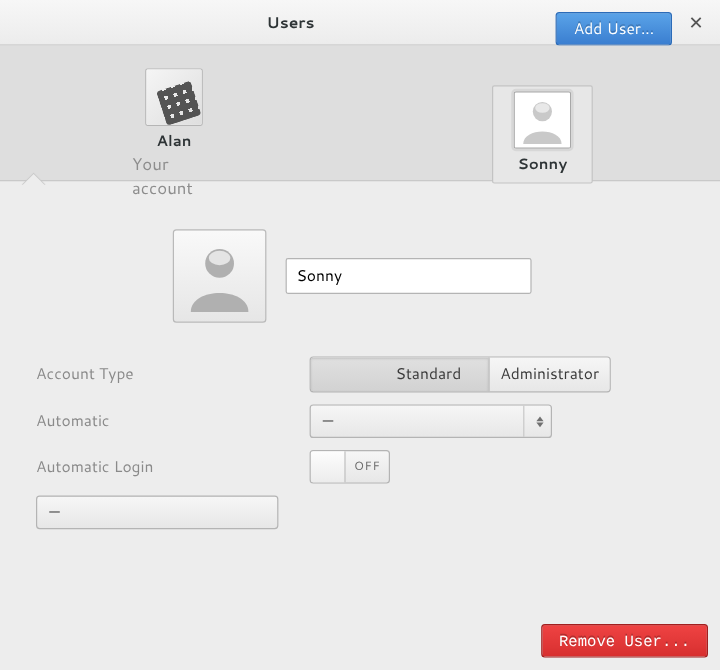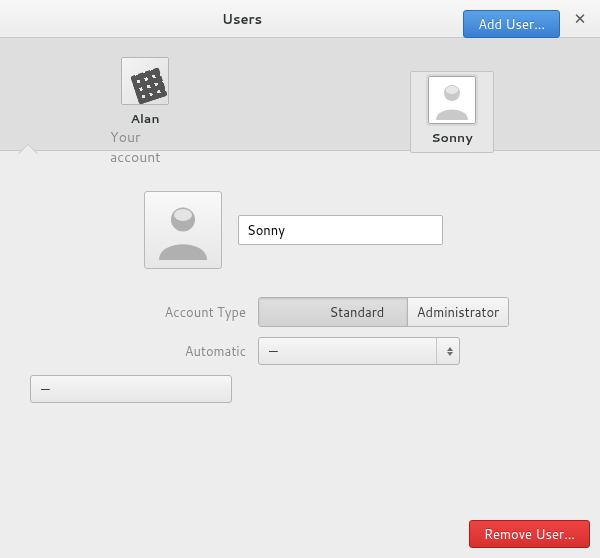--- a/index.html
+++ b/index.html
@@ -44,20 +44,21 @@
     border: 1px solid #2b6bb8;
     color: #fff;
     text-shadow: 0 -1px 0 rgba(0,0,0,.2);
     margin-top: 11px;
   }
   .btn-red {
     background: linear-gradient(to bottom, #ef4343, #d72f2f);
     border: 1px solid #a21f1f;
     color: #fff;
     text-shadow: 0 -1px 0 rgba(0,0,0,.25);
+    font-family: Liberation Mono, monospace;
   }
   .close-btn {
     width: 28px;
     height: 28px;
     margin-left: 6px;
     display: flex;
     align-items: center;
     justify-content: center;
     color: #555;
     cursor: pointer;
@@ -162,23 +163,22 @@
     box-sizing: border-box;
   }
 
   .form-row {
     display: flex;
     align-items: center;
     margin-bottom: 10px;
   }
   .form-row .lbl {
     width: 228px;
-    text-align: right;
+    text-align: left;
     color: #8a8a8a;
-    padding-right: 12px;
     box-sizing: border-box;
   }
   .seg {
     display: inline-flex;
     border: 1px solid #b4b4b4;
     border-radius: 3px;
     overflow: hidden;
     height: 28px;
   }
   .seg .seg-btn {
@@ -350,20 +350,27 @@
     <div class="wide-combo">
       <span>—</span>
       <span class="chevs">
         <span class="chev-up"></span>
           <span class="chev-down"></span>
       </span>
     </div>
   </div>
 
 
+  <div class="form-row">
+    <div class="lbl">Automatic Login</div>
+    <div class="switch">
+      <div class="knob"></div>
+      <div class="state">OFF</div>
+    </div>
+  </div>
 
   <div class="form-row">
     <div class="wide-btn">
       <span>—</span>
     </div>
   </div>
 
 </div>
 
 <div class="footer">

